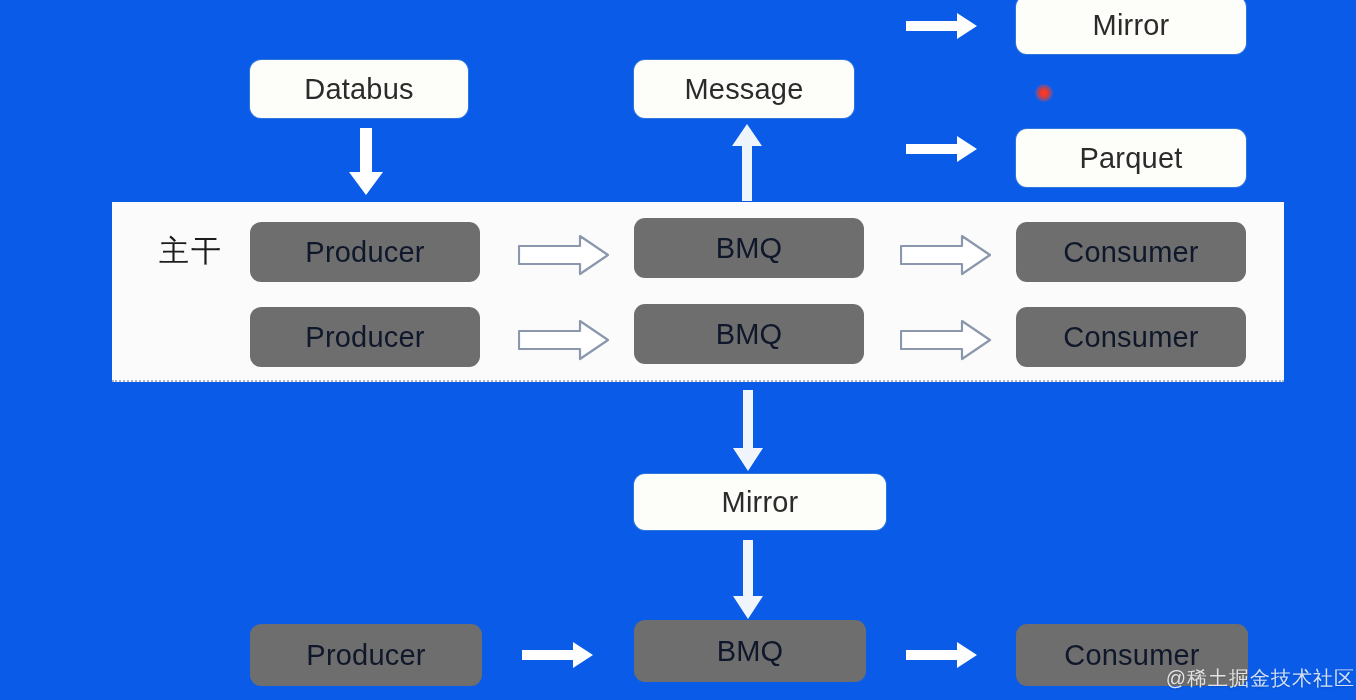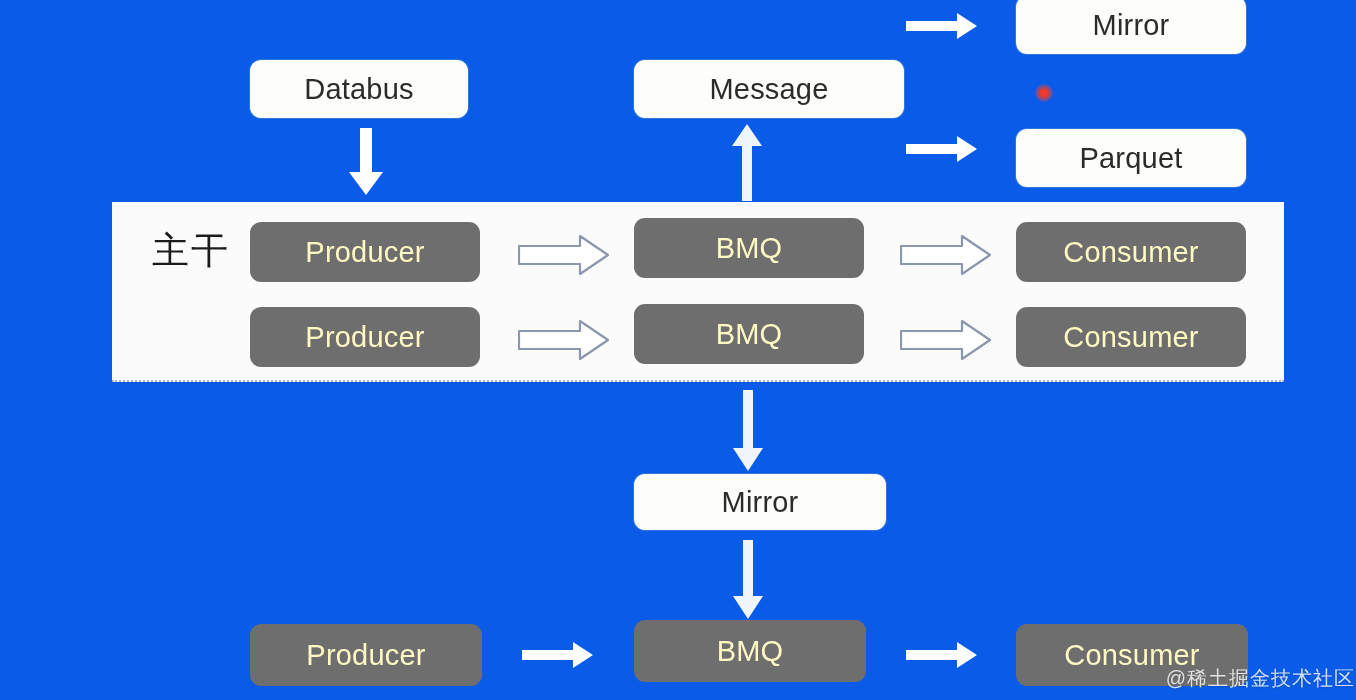--- a/index.html
+++ b/index.html
@@ -37,36 +37,36 @@
   .node-white {
     background: #fdfdfa;
     color: #2b2b2b;
     font-size: 29px;
     border-radius: 11px;
     box-shadow: 0 0 0 1px rgba(120,170,200,0.35);
   }
 
   .node-gray {
     background: #6e6e6e;
-    color: #fef9c3;
+    color: #0f172a;
     font-size: 29px;
     border-radius: 11px;
   }
 
   
   #lane-panel {
     position: absolute;
     background: #fbfbfb;
     box-sizing: border-box;
     border-bottom: 2px dotted #a9b4c9;
   }
 
   .lane-label {
     position: absolute;
-    font-size: 37px;
+    font-size: 30px;
     color: #1c1c1c;
     font-family: "DejaVu Sans", "Liberation Sans", sans-serif;
     letter-spacing: 2px;
     display: flex;
     align-items: center;
     justify-content: center;
   }
 
   
   .arrow-solid {
@@ -106,21 +106,21 @@
 </style>
 </head>
 <body>
 
 <div id="canvas">
 
   <div class="node node-white" style="left:250px; top:60px; width:218px; height:58px;">
     <span>Databus</span>
   </div>
 
-  <div class="node node-white" style="left:634px; top:60px; width:270px; height:58px;">
+  <div class="node node-white" style="left:634px; top:60px; width:220px; height:58px;">
     <span>Message</span>
   </div>
 
   <div class="node node-white" style="left:1016px; top:-4px; width:230px; height:58px;">
     <span>Mirror</span>
   </div>
 
   <div class="node node-white" style="left:1016px; top:121px; width:230px; height:58px;margin-top:8px;">
     <span>Parquet</span>
   </div>

